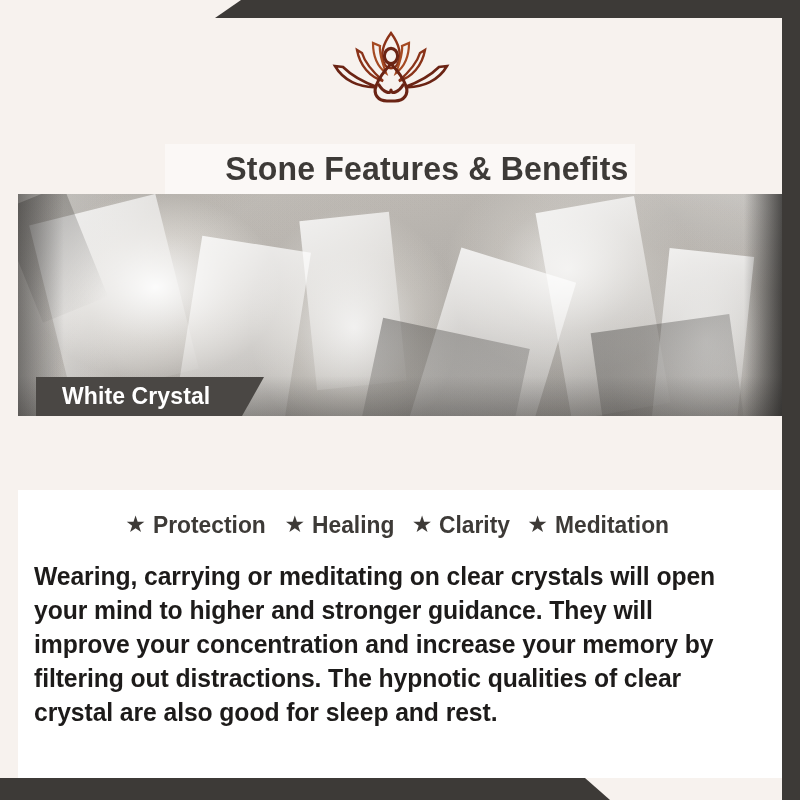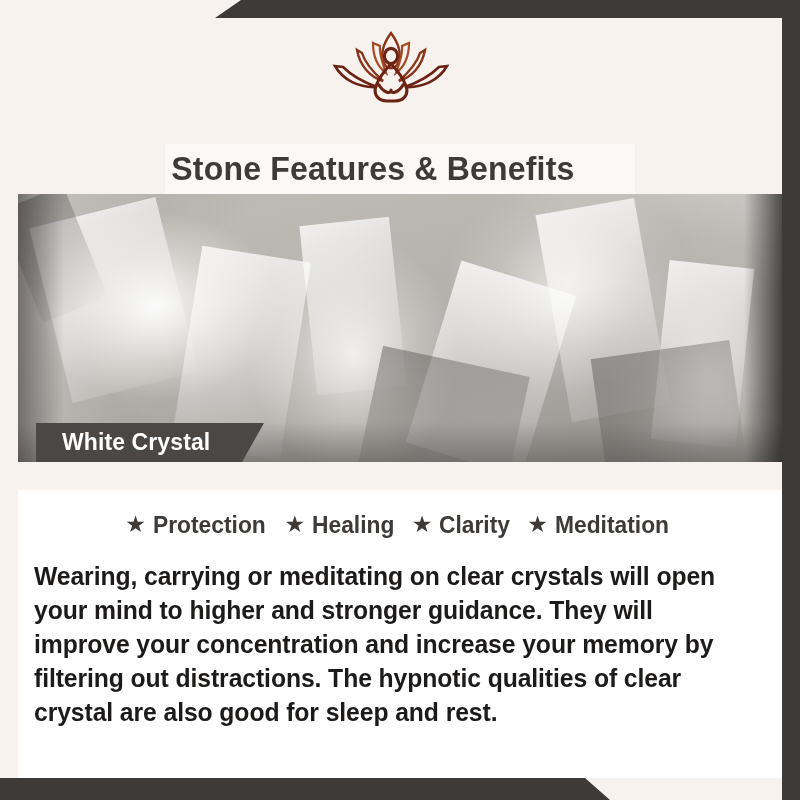--- a/index.html
+++ b/index.html
@@ -96,39 +96,39 @@
   
   .title-bar {
     position: absolute;
     top: 126px;
     left: 165px;
     width: 470px;
     height: 50px;
     background: #fbf8f6;
     display: flex;
     align-items: center;
-    justify-content: flex-start;
+    justify-content: flex-end;
   }
   .title-text {
     font-family: "Liberation Sans Narrow", "Liberation Sans", sans-serif;
     font-weight: 700;
     font-size: 33px;
     color: #3d3a37;
     letter-spacing: 0.2px;
     white-space: nowrap;
     transform: scaleX(0.97);
   }
 
   
   .hero {
     position: absolute;
     top: 176px;
     left: 18px;
     right: 0;
-    height: 268px;
+    height: 222px;
     overflow: hidden;
     background: #b9b4ae;
   }
   .hero-img {
     position: absolute;
     inset: 0;
     background:
       radial-gradient(ellipse 160px 120px at 18% 42%, rgba(255,255,255,0.92) 0%, rgba(238,235,230,0.45) 45%, rgba(170,165,158,0.12) 78%),
       radial-gradient(ellipse 130px 150px at 44% 60%, rgba(255,255,255,0.85) 0%, rgba(225,222,216,0.4) 50%, rgba(160,156,150,0.1) 80%),
       radial-gradient(ellipse 150px 130px at 72% 34%, rgba(252,251,249,0.9) 0%, rgba(222,219,214,0.4) 48%, rgba(155,151,146,0.1) 82%),

